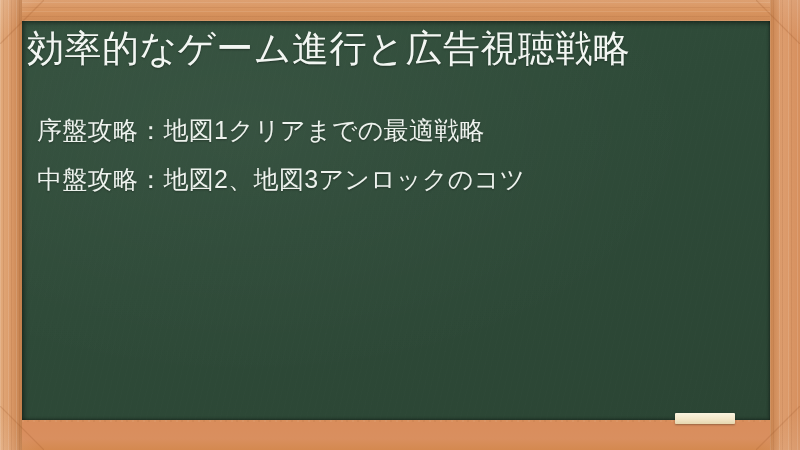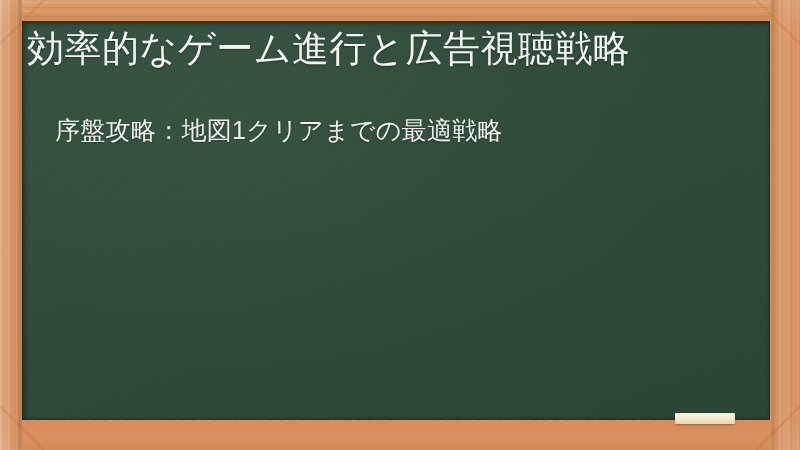--- a/index.html
+++ b/index.html
@@ -140,21 +140,21 @@
     width: 700px;
     font-size: 37px;
     line-height: 46px;
     color: #f2f6f2;
     letter-spacing: 0.5px;
     white-space: nowrap;
     text-shadow: 0 1px 2px rgba(0,0,0,0.35);
   }
   .bullets {
     position: absolute;
-    left: 55px;
+    left: 37px;
     top: 106px;
     width: 670px;
   }
   .bullet-line {
     font-size: 25px;
     line-height: 49px;
     color: #edf2ed;
     letter-spacing: 0.3px;
     white-space: nowrap;
     text-shadow: 0 1px 2px rgba(0,0,0,0.30);
@@ -189,17 +189,18 @@
   </div>
 
   <div class="board">
     <div class="board-dust"></div>
   </div>
 
   <div class="title">効率的なゲーム進行と広告視聴戦略</div>
 
   <div class="bullets">
     <div class="bullet-line">序盤攻略：地図1クリアまでの最適戦略</div>
+    <div class="bullet-line">中盤攻略：地図2、地図3アンロックのコツ</div>
   </div>
 
   <div class="chalk"></div>
 
 </div>
 
 </body></html>

